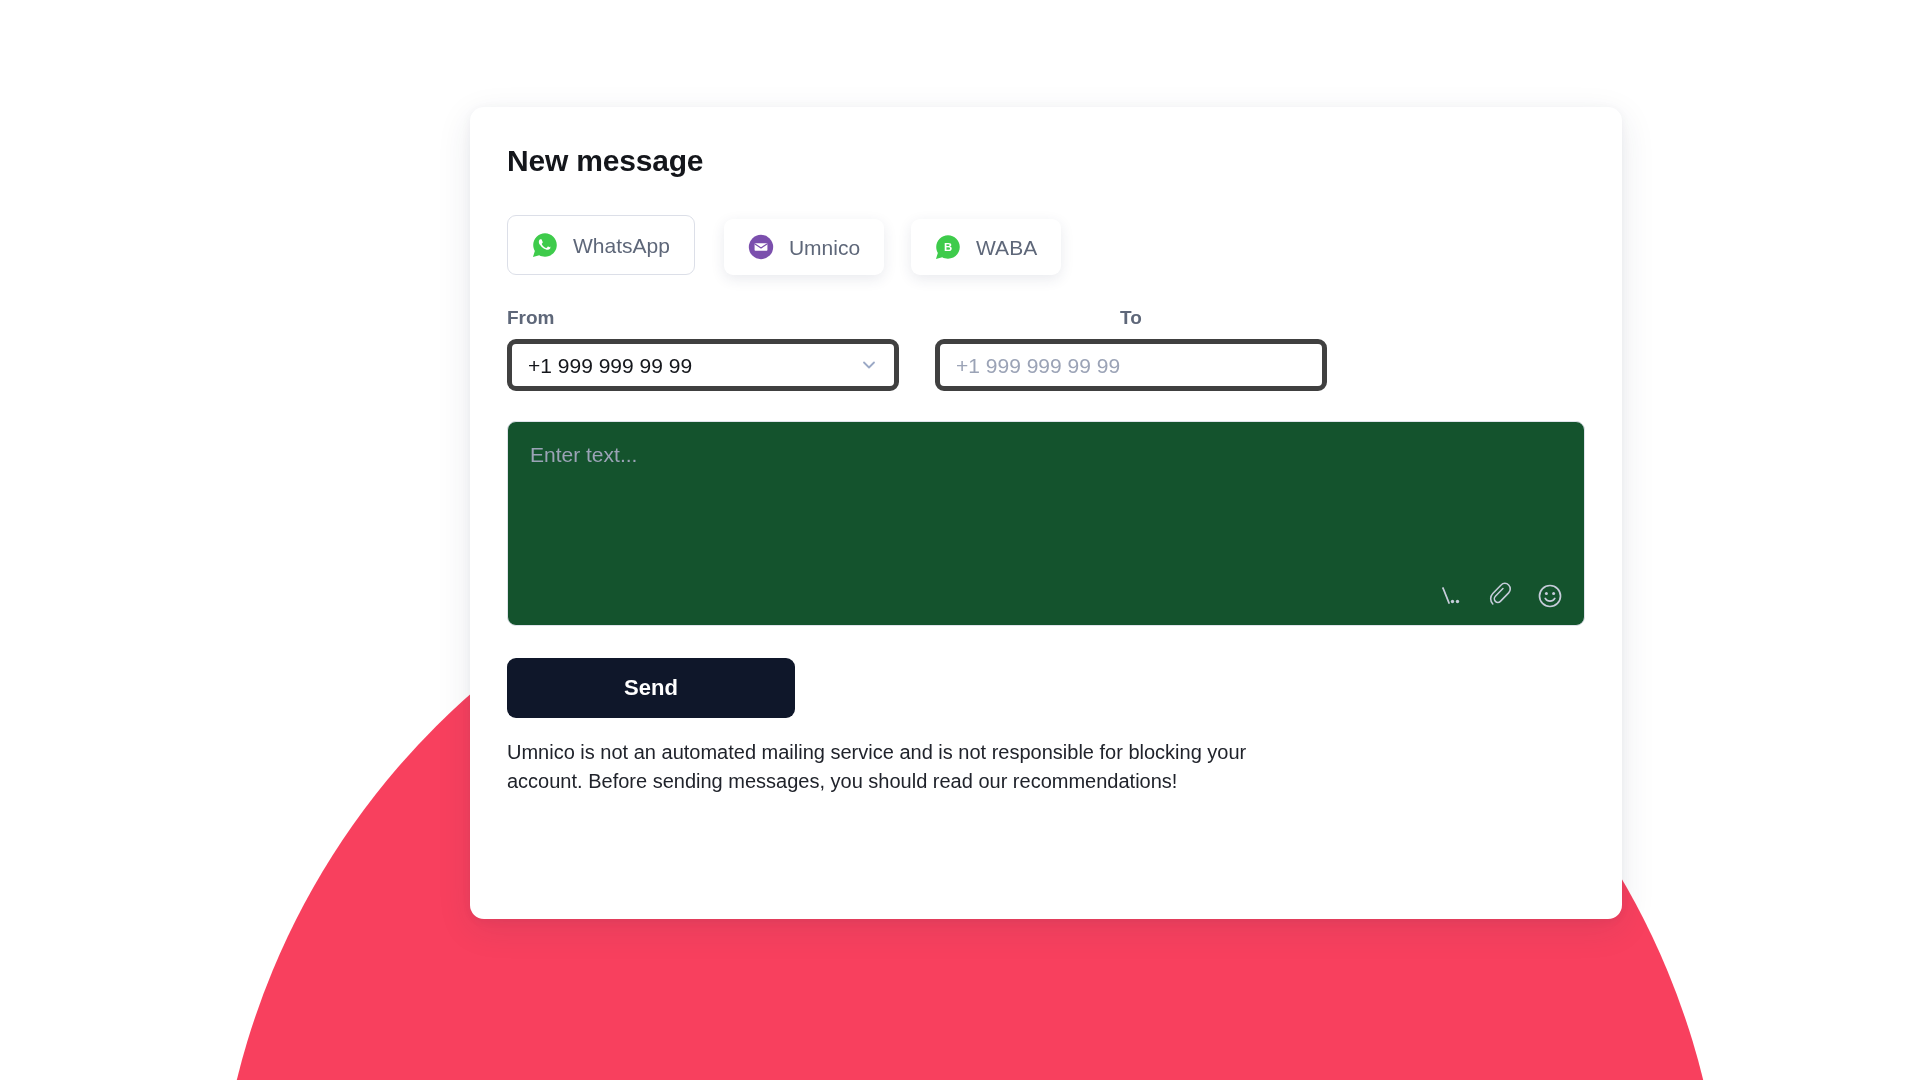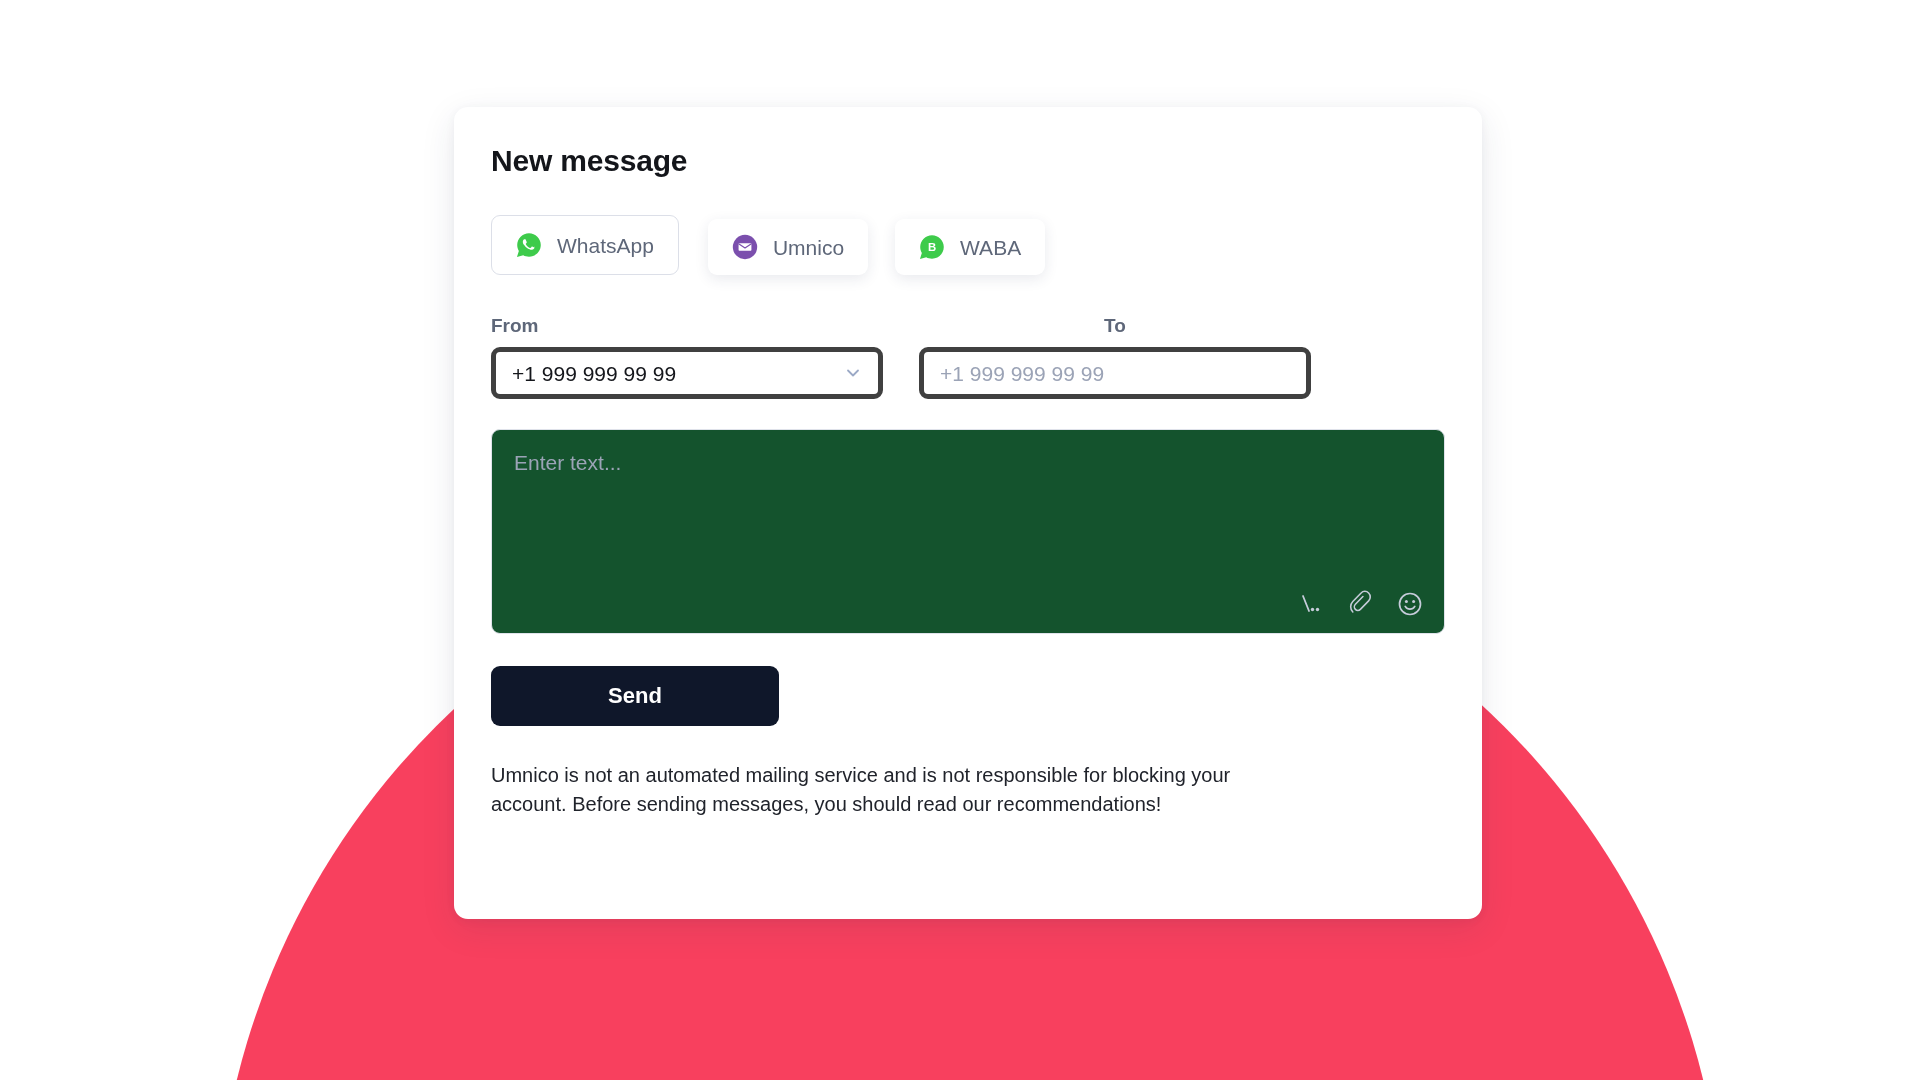--- a/index.html
+++ b/index.html
@@ -24,23 +24,23 @@
     width: 1510px;
     height: 1510px;
     border-radius: 50%;
     background: #F8405E;
     z-index: 0;
   }
 
   
   .card {
     position: absolute;
-    left: 454px;
+    left: 470px;
     top: 107px;
-    width: 1028px;
+    width: 1152px;
     height: 812px;
     background: #ffffff;
     border-radius: 14px;
     box-shadow: 0 10px 34px rgba(35, 45, 80, 0.10),
                 0 2px 10px rgba(35, 45, 80, 0.05);
     z-index: 2;
     padding: 36px 37px 0 37px;
   }
 
   .card-title {
@@ -110,21 +110,20 @@
 
   .field.from { width: 392px; margin-right: 36px; }
   .field.to   { width: 392px; text-align: center; }
 
   .field-label {
     font-size: 19px;
     font-weight: bold;
     color: #5E6779;
     margin-bottom: 12px;
     line-height: 1;
-    margin-top: 8px;
   }
 
   .input-shell {
     position: relative;
     height: 52px;
     border: 5px solid #404040;
     border-radius: 9px;
     background: #ffffff;
     display: flex;
     align-items: center;
@@ -200,21 +199,21 @@
     color: #ffffff;
     font-family: "Liberation Sans", sans-serif;
     font-size: 22px;
     font-weight: bold;
     cursor: pointer;
     display: block;
   }
 
   
   .disclaimer {
-    margin-top: 35px;
+    margin-top: 20px;
     font-size: 20px;
     line-height: 1.45;
     color: #20232B;
     max-width: 790px;
   }
 </style>
 </head>
 <body>
 
 <div class="bg-dome"></div>

